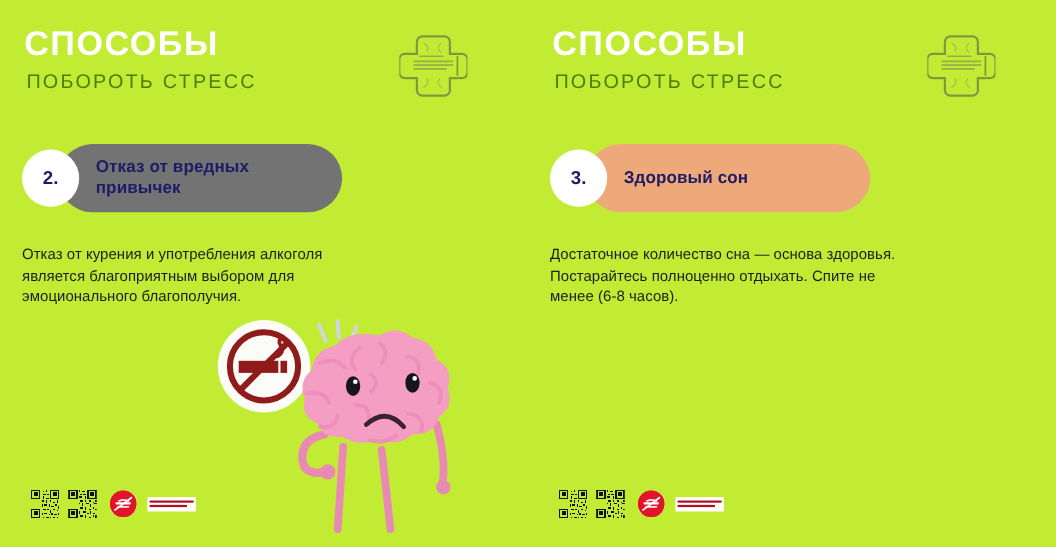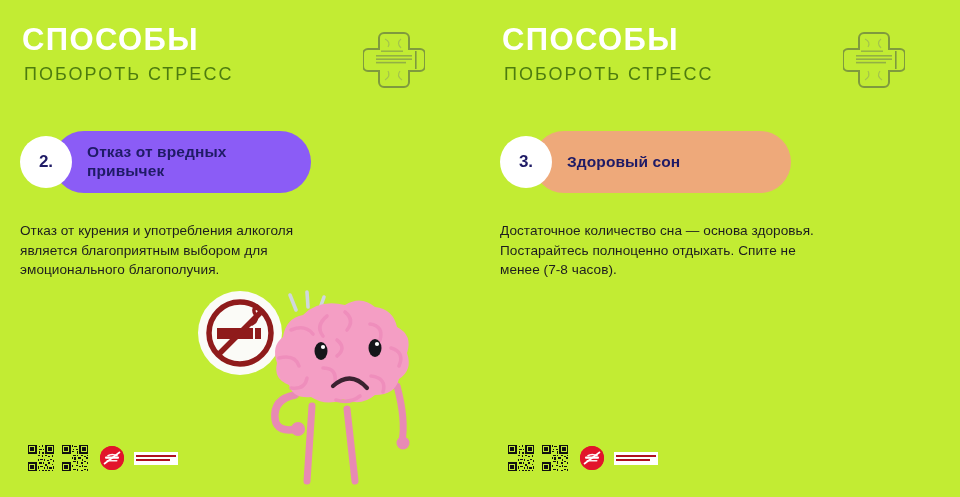--- a/index.html
+++ b/index.html
@@ -28,21 +28,21 @@
   
   .logo{position:absolute;right:55px;top:31px;width:62px;height:58px;}
   .logo svg{display:block;}
 
   
   .pill{
     position:absolute;left:53px;top:131px;height:62px;
     border-radius:34px;
     display:flex;align-items:center;
   }
-  .pill-left{width:258px;background:#8b5cf6;}
+  .pill-left{width:258px;background:#737373;}
   .pill-right{width:258px;background:#eea97a;}
   .pill-text{
     font-size:15.5px;font-weight:bold;color:#1f1b66;
     line-height:1.22;margin-left:34px;margin-right:10px;
     letter-spacing:.1px;
   }
   .num-circle{
     position:absolute;left:20px;top:136px;
     width:52px;height:52px;border-radius:50%;
     background:#ffffff;
@@ -332,21 +332,21 @@
       </svg>
     </div>
 
     <div class="pill pill-right">
       <div class="pill-text">Здоровый сон</div>
     </div>
     <div class="num-circle">3.</div>
 
     <div class="body-text">Достаточное количество сна — основа здоровья.
 Постарайтесь полноценно отдыхать. Спите не
-менее (7-8 часов).</div>
+менее (6-8 часов).</div>
 
     <div class="footer">
       <svg class="qr" viewBox="0 0 21 21" shape-rendering="crispEdges">
         <rect width="21" height="21" fill="#c2ec33"></rect>
         <g fill="#111">
           <rect x="0" y="0" width="7" height="1"></rect>
             <rect x="0" y="6" width="7" height="1"></rect>
           <rect x="0" y="0" width="1" height="7"></rect>
             <rect x="6" y="0" width="1" height="7"></rect>
           <rect x="2" y="2" width="3" height="3"></rect>

